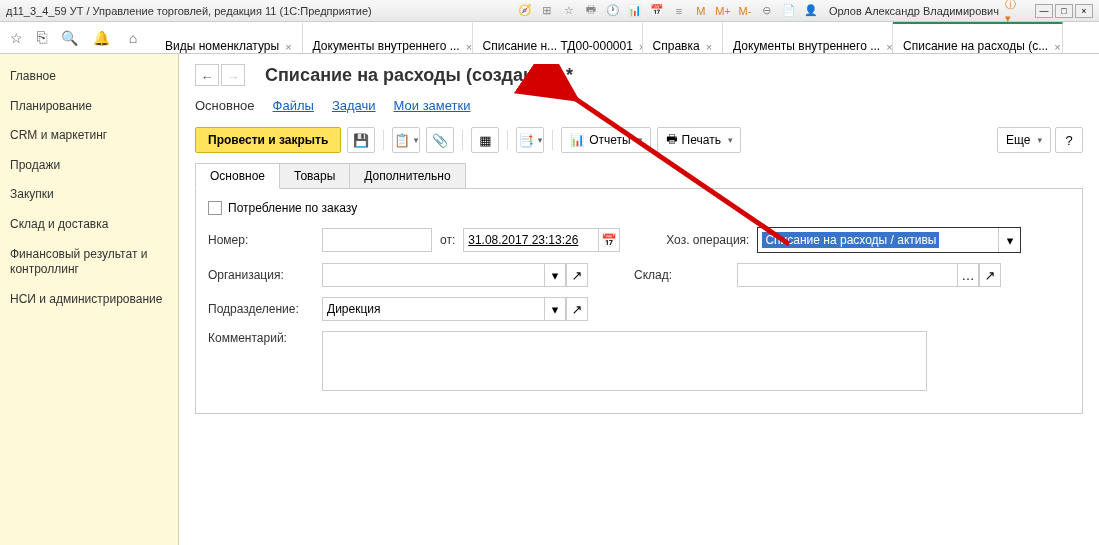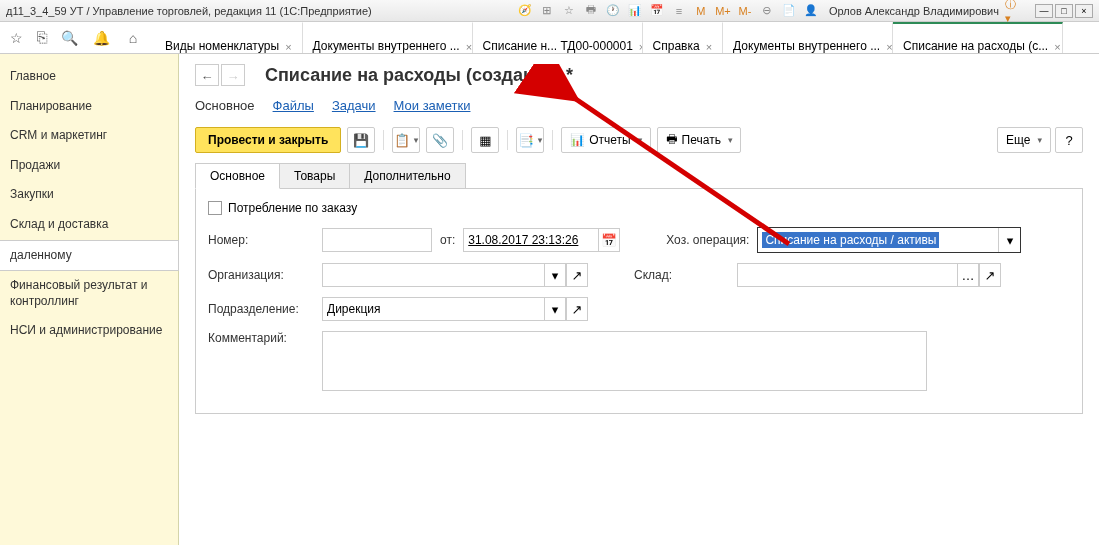--- a/index.html
+++ b/index.html
@@ -146,21 +146,20 @@
 </div>
 
 <div class="main">
   <div class="sidebar">
     <div class="sidebar-item">Главное</div>
     <div class="sidebar-item">Планирование</div>
     <div class="sidebar-item">CRM и маркетинг</div>
     <div class="sidebar-item">Продажи</div>
     <div class="sidebar-item">Закупки</div>
     <div class="sidebar-item">Склад и доставка</div>
-    <div class="sidebar-item active">даленному</div>
     <div class="sidebar-item">Финансовый результат и контроллинг</div>
     <div class="sidebar-item">НСИ и администрирование</div>
   </div>
 
   <div class="content">
     <div class="heading-row">
       <div class="nav-btns">
         <button class="nav-btn">←</button>
         <button class="nav-btn" style="color:#ccc;">→</button>
       </div>

